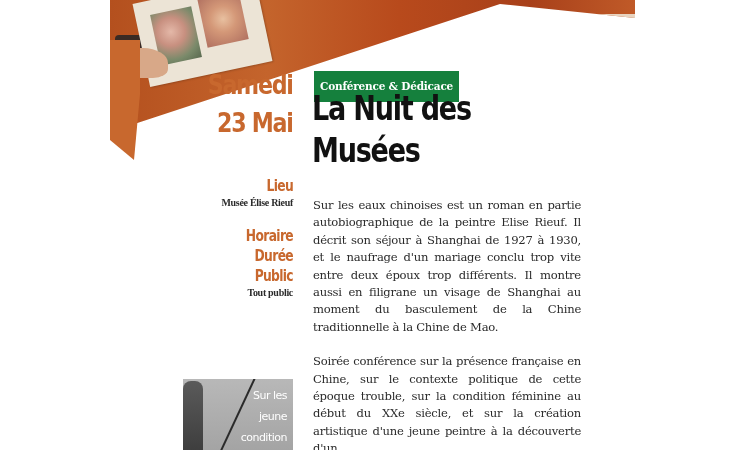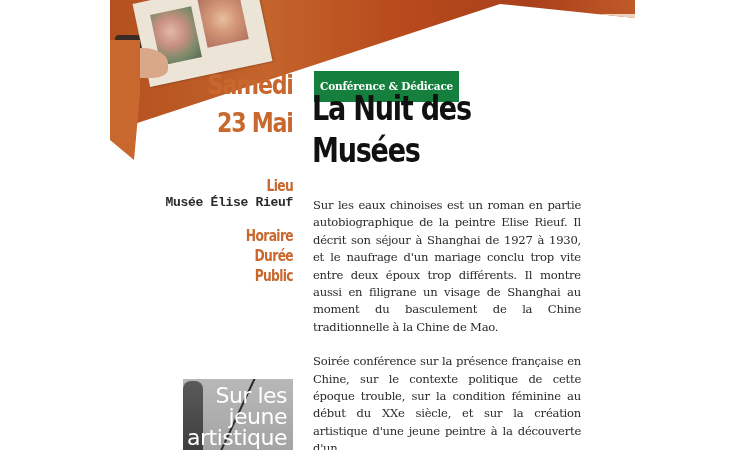--- a/index.html
+++ b/index.html
@@ -53,39 +53,39 @@
     }
     .info {
       position: absolute; right: 452px; top: 166px; text-align: right; width: 130px; margin-top: 10px;
     }
     .info .label {
       font-family: "DejaVu Sans", sans-serif; font-weight: bold; color: #c8682e;
       font-size: 15px; line-height: 20px; letter-spacing: -0.8px;
       transform: scaleX(0.82); transform-origin: right top;
     }
     .info .value {
-      font-family: Liberation Mono, monospace; font-weight: bold; color: #2a2a2a;
-      font-size: 13px; line-height: 14px; margin-bottom: 16px; letter-spacing: -0.3px;
+      font-family: Liberation Serif, serif; font-weight: bold; color: #2a2a2a;
+      font-size: 10px; line-height: 14px; margin-bottom: 16px; letter-spacing: -0.3px;
     }
     .cover {
       position: absolute; left: 183px; top: 379px; width: 110px; height: 71px;
       background: linear-gradient(180deg, #b8b8b8 0%, #a4a4a4 100%); overflow: hidden;
     }
     .cover .figure {
       position: absolute; left: 0; top: 2px; width: 20px; height: 70px;
       background: linear-gradient(180deg, #5a5a5a 0%, #3e3e3e 100%);
       border-radius: 8px 8px 0 0;
     }
     .cover .line {
       position: absolute; left: 52px; top: -8px; width: 1.5px; height: 95px;
       background: #2a2a2a; transform: rotate(25deg);
     }
     .cover .ctitle {
       position: absolute; right: 6px; top: 6px; text-align: right;
-      color: #ffffff; font-family: "DejaVu Sans", sans-serif; font-size: 22px; line-height: 21px;
+      color: #ffffff; font-family: "DejaVu Sans", sans-serif; font-size: 11px; line-height: 21px;
       letter-spacing: -0.5px;
     }
     .tag {
       position: absolute; left: 314px; top: 71px; height: 15px;
       background: #15803d; color: #ffffff; padding: 8px 6px;
       font-family: "DejaVu Serif", serif; font-weight: bold; font-size: 10.5px; line-height: 15px;
       letter-spacing: -0.2px;
     }
     .title {
       position: absolute; left: 312px; top: 88px; width: 300px;
@@ -117,29 +117,30 @@
   <div>Samedi</div>
   <div>23 Mai</div>
 </div>
 
 <div class="info">
   <div class="label">Lieu</div>
   <div class="value">Musée Élise Rieuf</div>
   <div class="label">Horaire</div>
   <div class="label">Durée</div>
   <div class="label">Public</div>
+  <div class="value">Tout public</div>
 </div>
 
 <div class="cover">
   <div class="figure"></div>
   <div class="line"></div>
   <div class="ctitle">
     <div>Sur les</div>
     <div>jeune</div>
-    <div>artistique</div>
+    <div>condition</div>
   </div>
 </div>
 
 <div class="tag">Conférence &amp; Dédicace</div>
 
 <div class="title">
   <div>La Nuit des</div>
   <div>Musées</div>
 </div>
 

